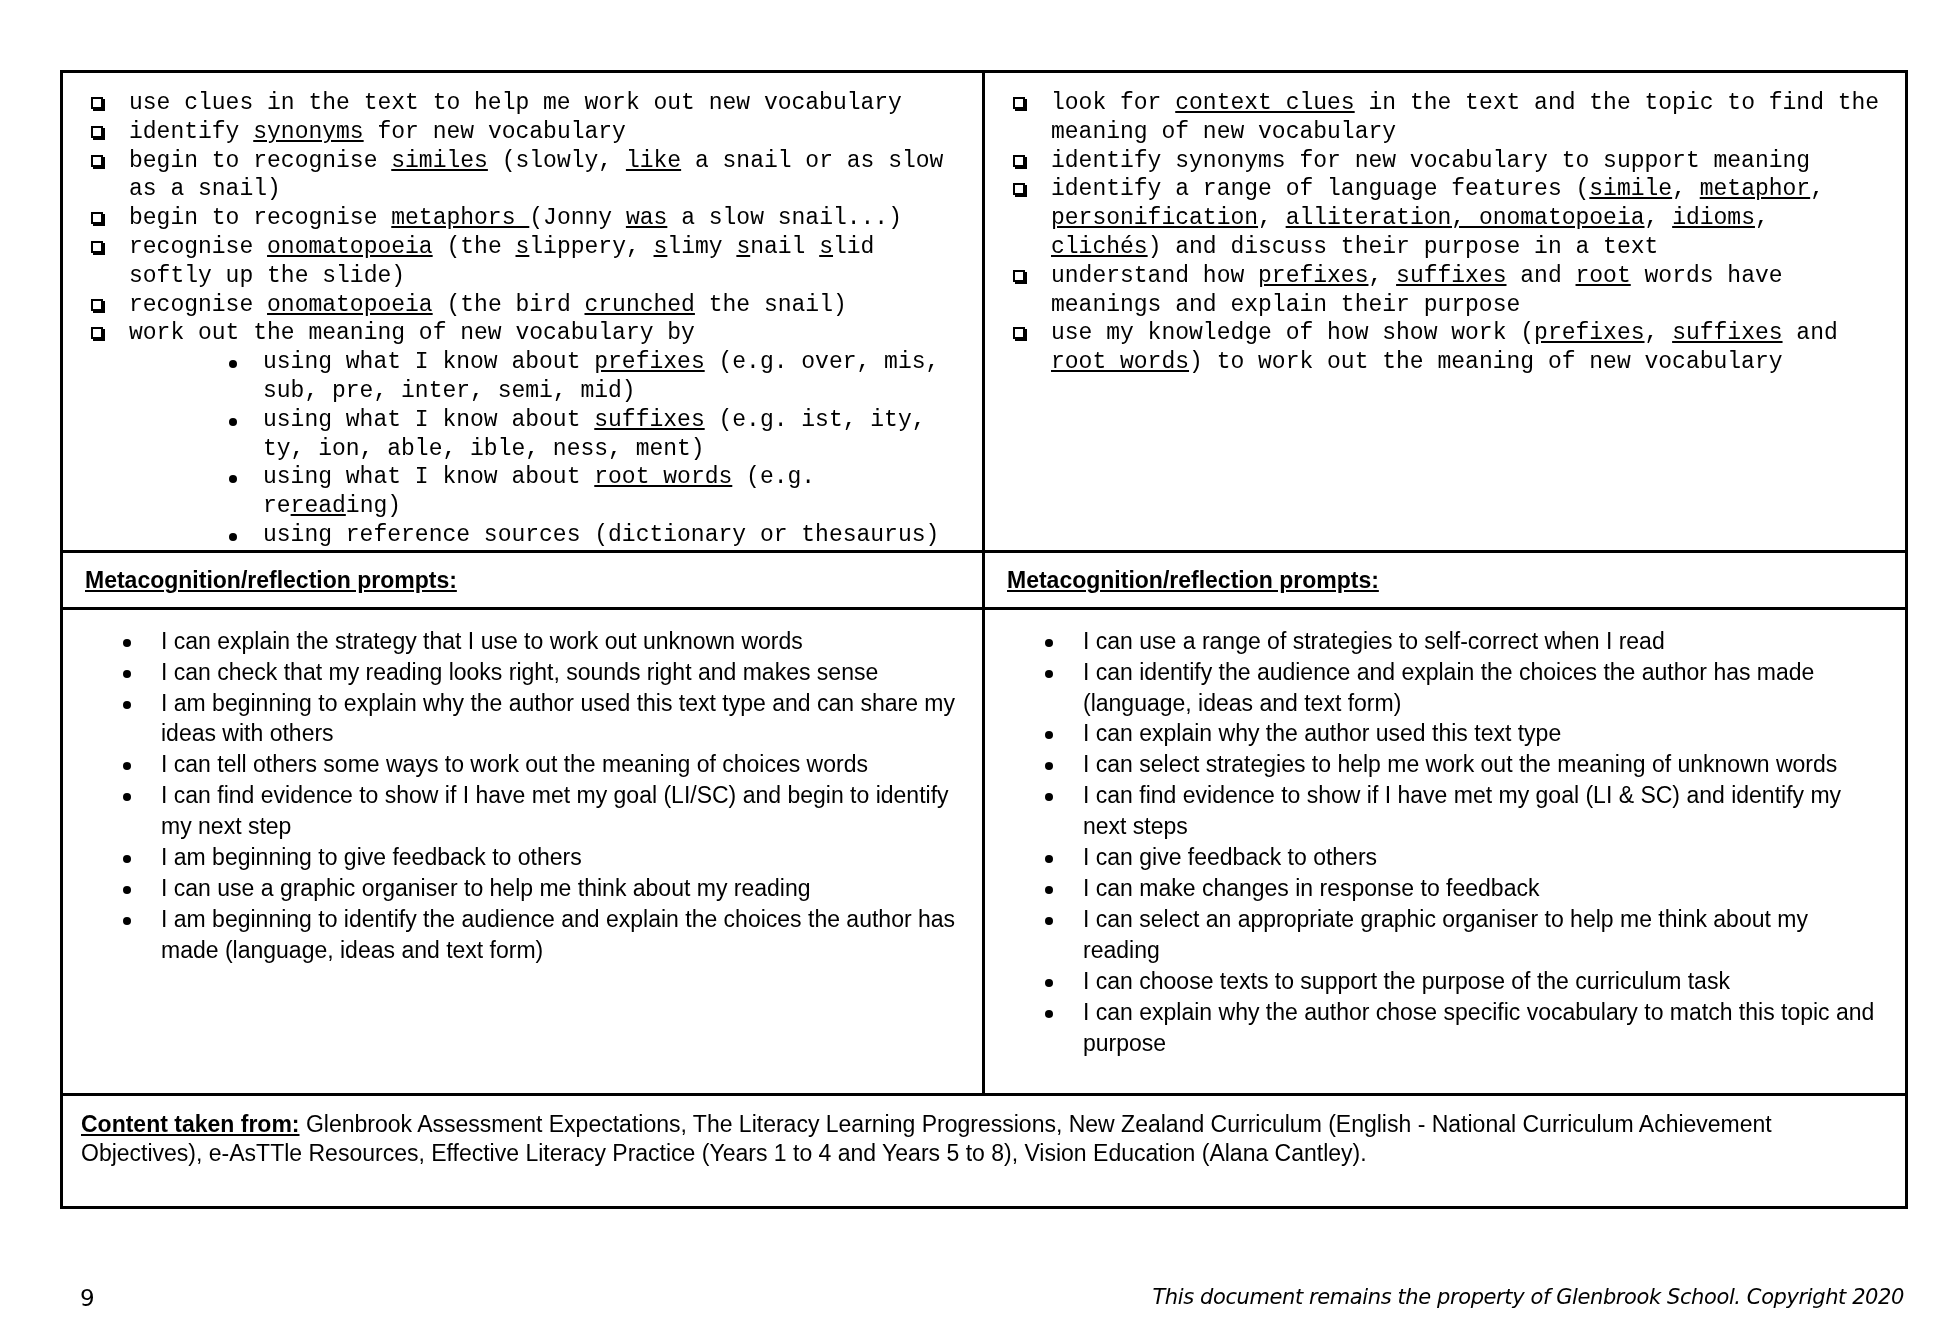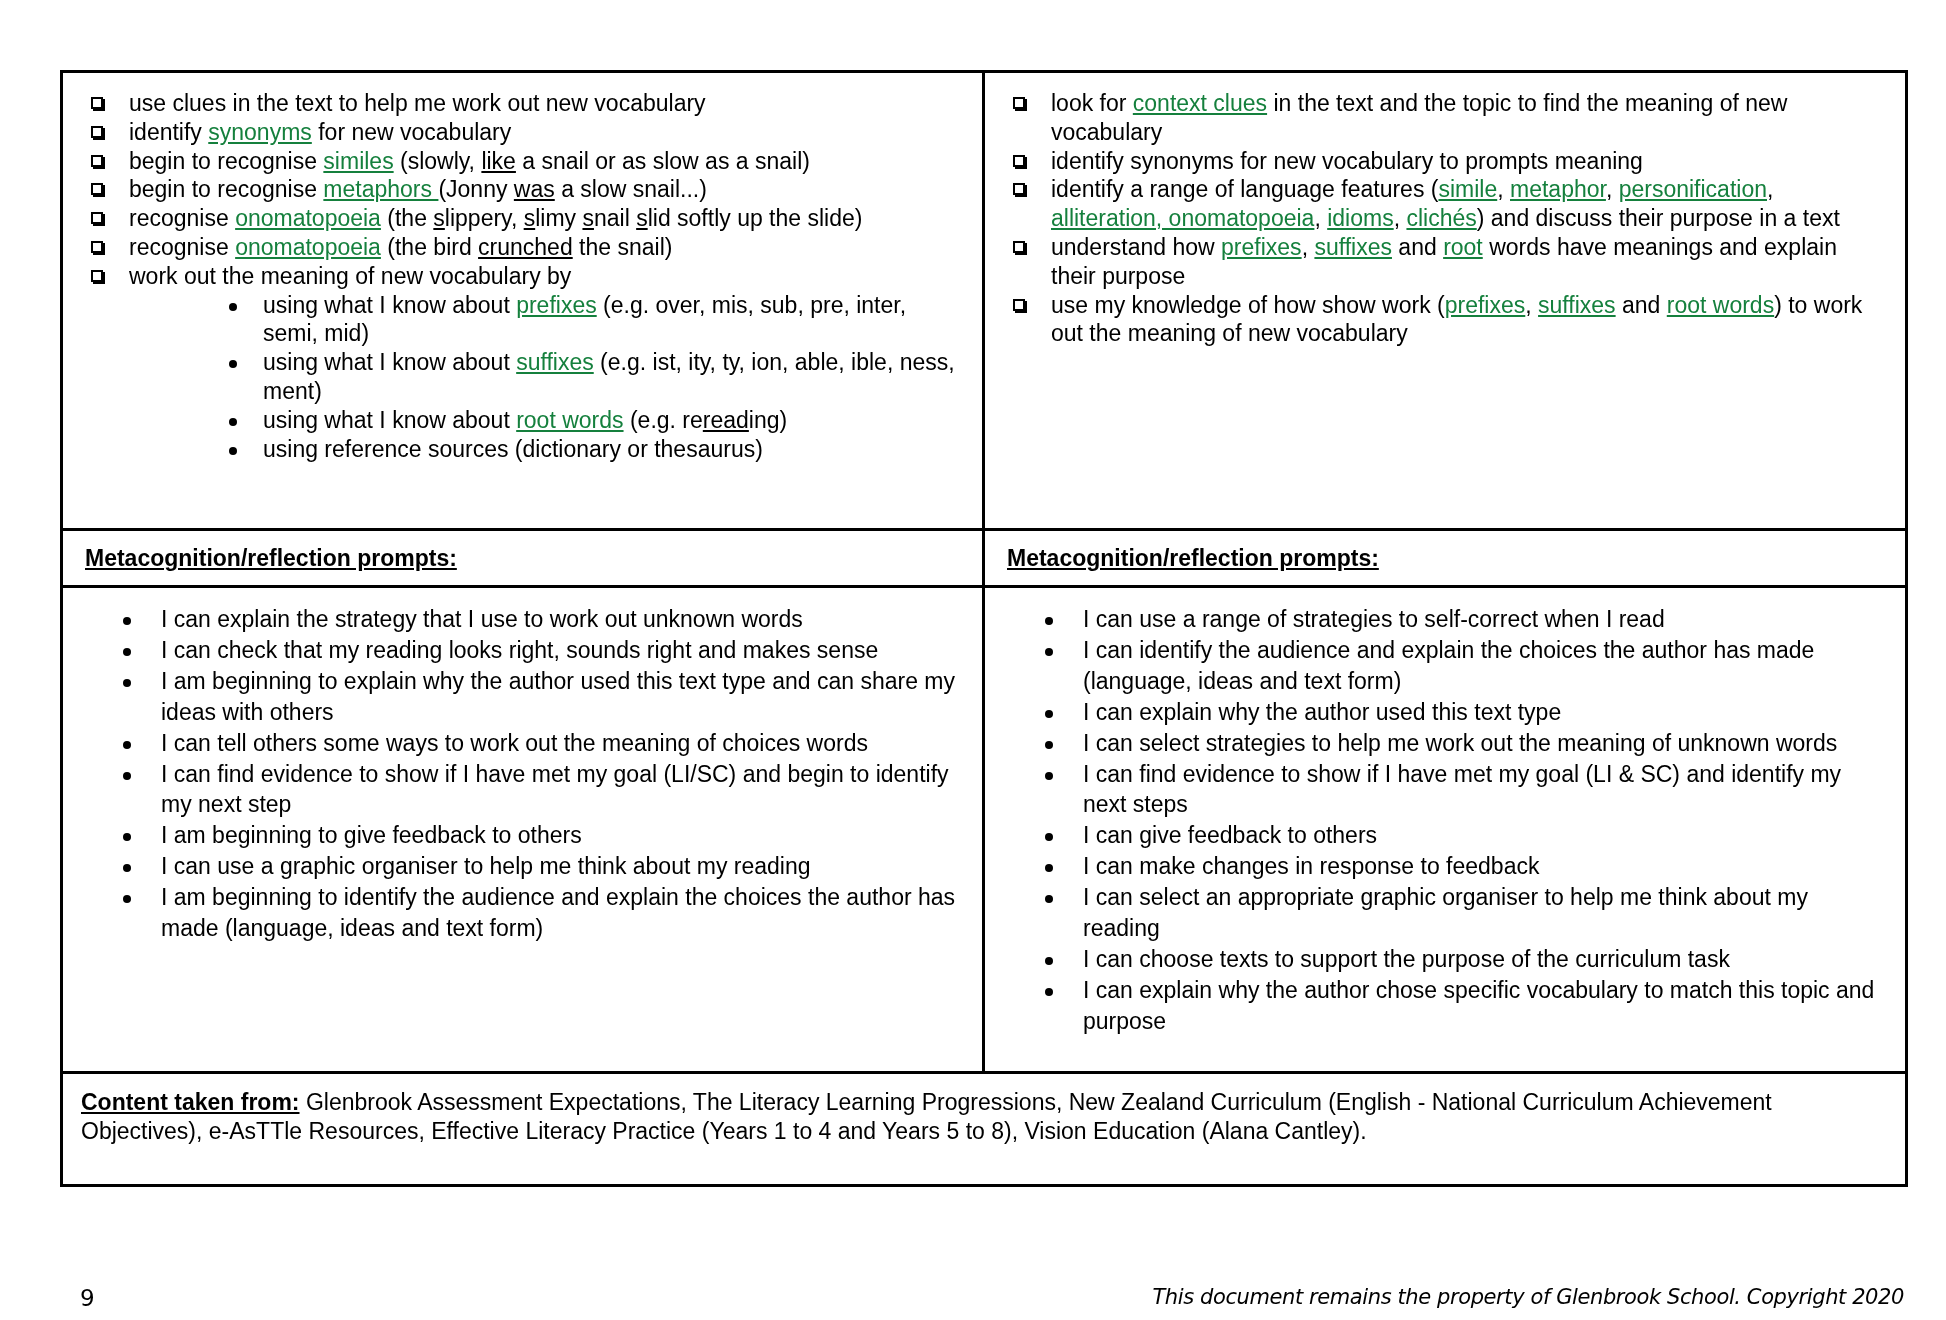--- a/index.html
+++ b/index.html
@@ -12,42 +12,42 @@
     border-collapse: collapse; table-layout: fixed;
   }
   .tbl td { border: 3px solid #000; vertical-align: top; padding: 0; }
   .col-l { width: 922px; }
   .col-r { width: 923px; }
   .hdr td { height: 54px; }
   .hdr-title {
     display: block; font-weight: bold; text-decoration: underline;
     font-size: 23px; padding: 14px 0 0 22px;
   }
-  .r1 td { height: 455px; }
+  .r1 td { height: 455px; font-family: Liberation Mono, monospace; }
   .r2 td { height: 483px; }
   .r3 td { height: 110px; }
 
   ul { list-style: none; margin: 0; padding: 0; }
   .checks { padding: 16px 20px 0 28px; font-size: 23px; line-height: 28.8px; }
   .checks > li { position: relative; padding-left: 38px; }
   .cb {
     position: absolute; left: 0; top: 8px; width: 12px; height: 12px;
     border: 2px solid #000; box-shadow: 2px 2px 0 #000; box-sizing: border-box;
   }
   .sub { padding-left: 96px; }
   .sub li { position: relative; padding-left: 38px; }
   .dot, .bdot {
     position: absolute; left: 4px; top: 12px; width: 8px; height: 8px;
     background: #000; border-radius: 50%;
   }
   .bullets { padding: 16px 20px 0 56px; font-size: 23px; line-height: 30.9px; }
   .bullets li { position: relative; padding-left: 42px; }
   .bullets .bdot { top: 13px; }
 
-  .lnk { color: #15803d; text-decoration: underline; }
+  .lnk { color: #000000; text-decoration: underline; }
   .ul { text-decoration: underline; }
   .credits { padding: 14px 22px 0 18px; font-size: 23px; line-height: 29px; }
   .credits b { text-decoration: underline; }
 
   .page-num { position: absolute; left: 80px; top: 1285px; font-size: 23px; font-family: "DejaVu Sans", sans-serif; }
   .copyright {
     position: absolute; right: 42px; top: 1285px; font-size: 21px;
     font-style: italic; font-family: "DejaVu Sans", sans-serif; letter-spacing: -0.4px;
   }
 </style>
@@ -73,21 +73,21 @@
                 <li><span class="dot"></span><span>using what I know about </span><a class="lnk">prefixes</a><span> (e.g. over, mis, sub, pre, inter, semi, mid)</span></li>
                 <li><span class="dot"></span><span>using what I know about </span><a class="lnk">suffixes</a><span> (e.g. ist, ity, ty, ion, able, ible, ness, ment)</span></li>
                 <li><span class="dot"></span><span>using what I know about </span><a class="lnk">root words</a><span> (e.g. re</span><span class="ul">read</span><span>ing)</span></li>
                 <li><span class="dot"></span><span>using reference sources (dictionary or thesaurus)</span></li>
               </ul></li>
           </ul>
     </td>
     <td>
       <ul class="checks" id="vocab-right-list">
             <li><span class="cb"></span><span>look for </span><a class="lnk">context clues</a><span> in the text and the topic to find the meaning of new vocabulary</span></li>
-            <li><span class="cb"></span><span>identify synonyms for new vocabulary to prompts meaning</span></li>
+            <li><span class="cb"></span><span>identify synonyms for new vocabulary to support meaning</span></li>
             <li><span class="cb"></span><span>identify a range of language features (</span><a class="lnk">simile</a><span>, </span><a class="lnk">metaphor</a><span>, </span><a class="lnk">personification</a><span>, </span><a class="lnk">alliteration, onomatopoeia</a><span>, </span><a class="lnk">idioms</a><span>, </span><a class="lnk">clichés</a><span>) and discuss their purpose in a text</span></li>
             <li><span class="cb"></span><span>understand how </span><a class="lnk">prefixes</a><span>, </span><a class="lnk">suffixes</a><span> and </span><a class="lnk">root</a><span> words have meanings and explain their purpose</span></li>
             <li><span class="cb"></span><span>use my knowledge of how show work (</span><a class="lnk">prefixes</a><span>, </span><a class="lnk">suffixes</a><span> and </span><a class="lnk">root words</a><span>) to work out the meaning of new vocabulary</span></li>
           </ul>
     </td>
   </tr>
   <tr class="hdr">
     <td>
       <span class="hdr-title">Metacognition/reflection prompts:</span>
     </td>

